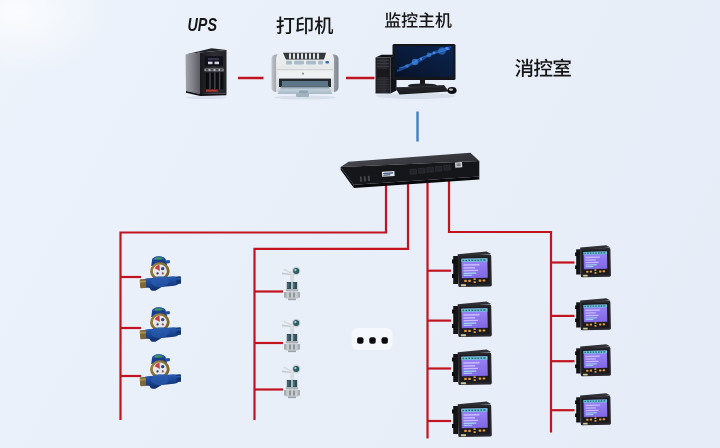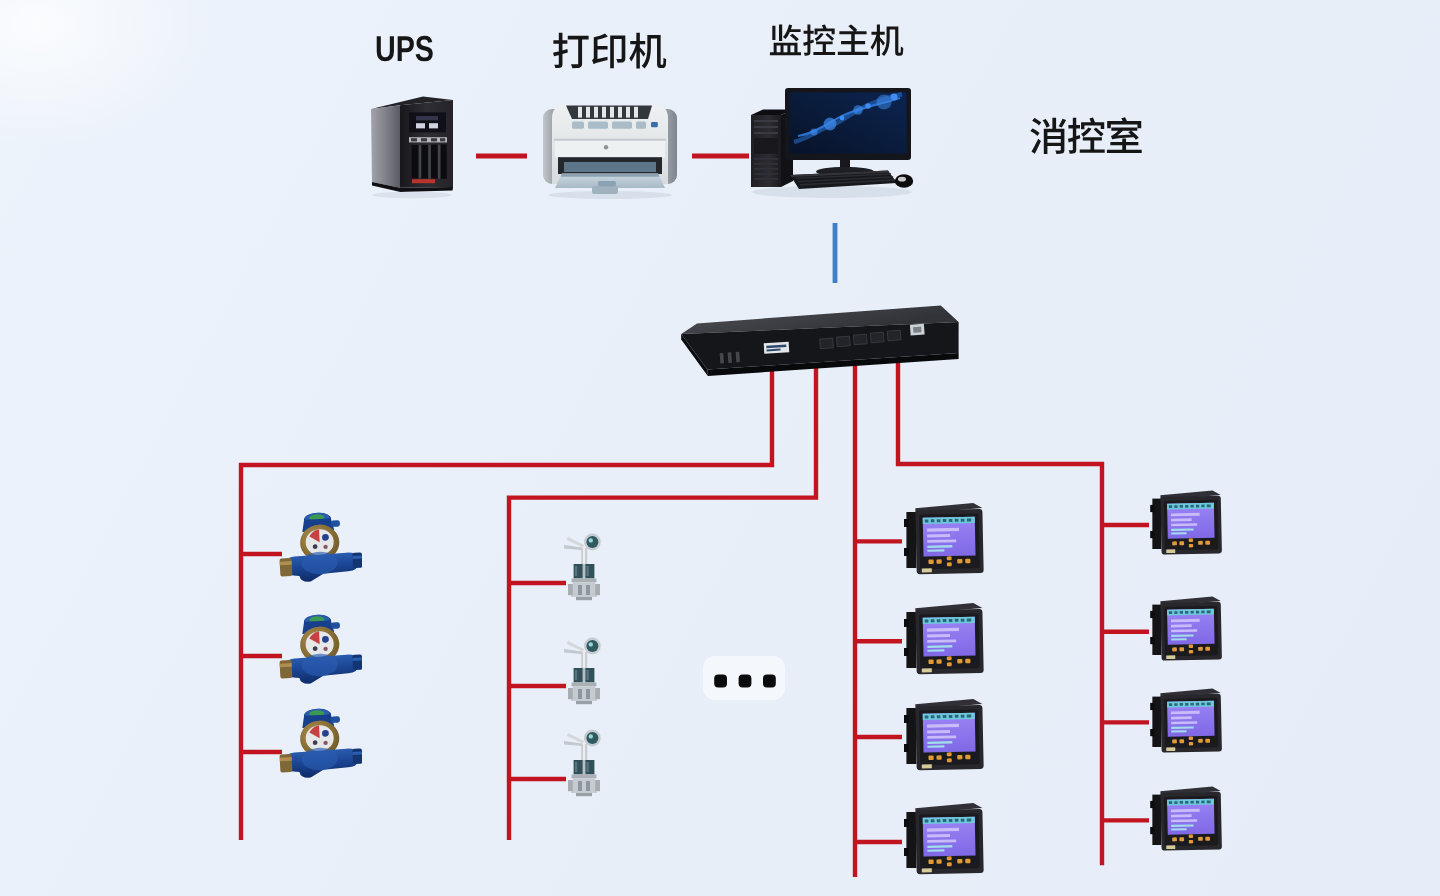--- a/index.html
+++ b/index.html
@@ -1,18 +1,18 @@
 <!DOCTYPE html>
 <html><head><meta charset="utf-8">
 <style>
 html,body{margin:0;padding:0}
 #page{position:relative;width:720px;height:448px;overflow:hidden;font-family:"Liberation Sans",sans-serif;
 background:
 radial-gradient(130px 90px at 18px 12px, rgba(255,255,255,0.75), rgba(255,255,255,0) 70%),
-linear-gradient(118deg,#edf3fb 0%,#e8eff9 45%,#e6edf8 100%);}
+linear-gradient(118deg,#edf3fb 0%,#e8eff9 45%,#e6edf8 100%); font-style: italic;}
 #ov{position:absolute;left:0;top:0}
 </style></head>
 <body>
 <div id="page">
 <svg id="ov" width="720" height="448" viewBox="0 0 720 448">
 <line x1="238" y1="78" x2="263.5" y2="78" stroke="#c11420" stroke-width="2.5"></line>
 <line x1="346" y1="78" x2="374.5" y2="78" stroke="#c11420" stroke-width="2.5"></line>
 <line x1="417.5" y1="111.5" x2="417.5" y2="141.5" stroke="#4080c8" stroke-width="2.4"></line>
 <polyline points="386,183 386,232.5 120.5,232.5 120.5,420" fill="none" stroke="#c11420" stroke-width="2.2"></polyline>
 <line x1="120.5" y1="277" x2="141" y2="277" stroke="#c11420" stroke-width="2.2"></line>

